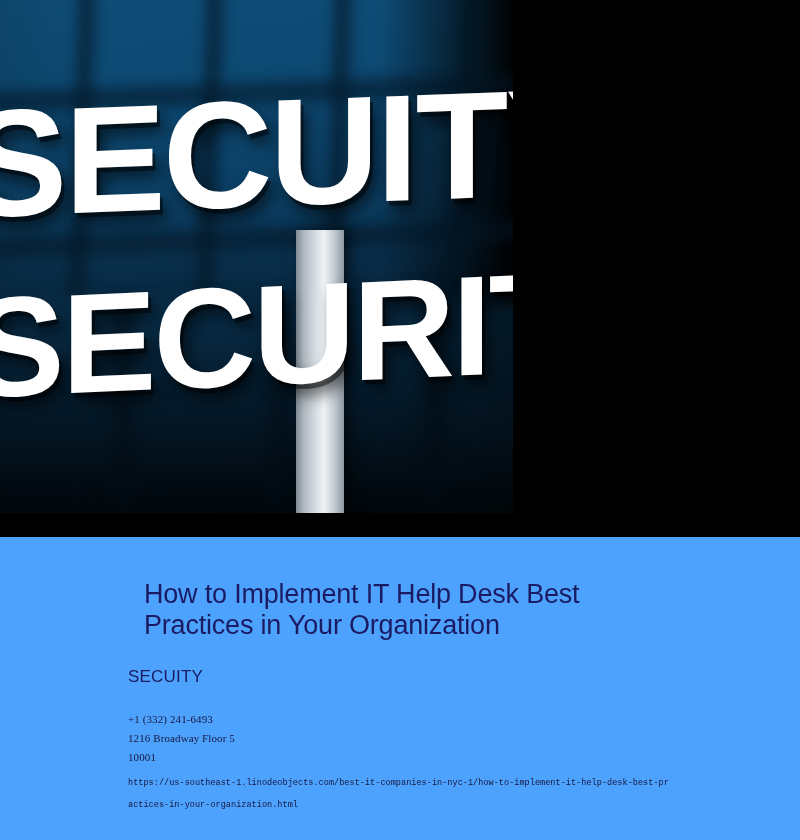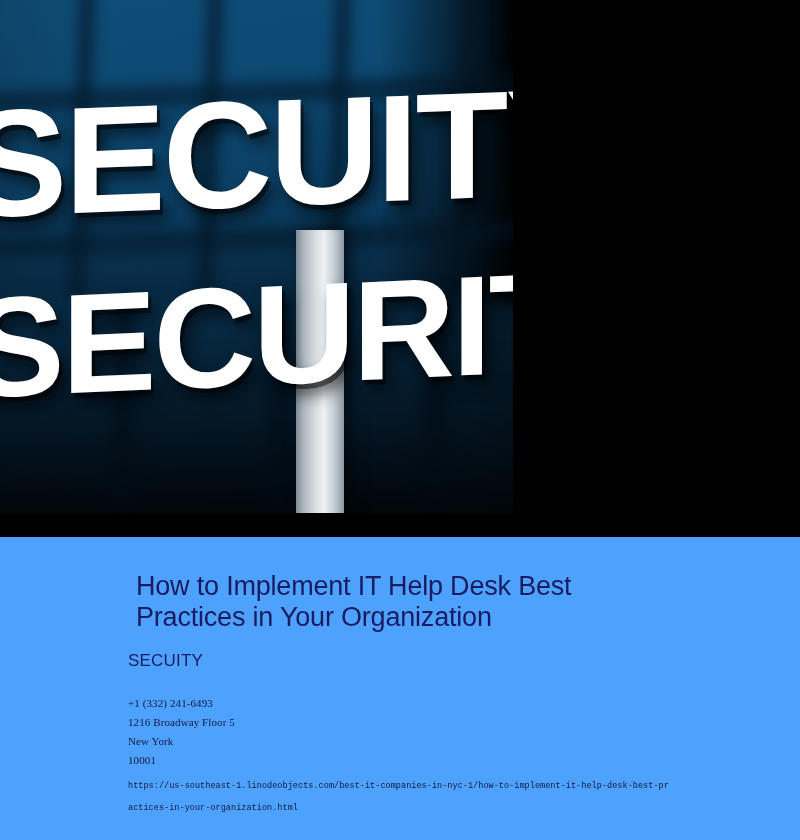--- a/index.html
+++ b/index.html
@@ -165,21 +165,21 @@
     height: 303px;
     background: #4da2fd;
   }
   .info-inner {
     position: absolute;
     left: 128px;
     top: 0;
     width: 560px;
   }
   .doc-title {
-    margin: 8px;
+    margin: 16px;
     padding-top: 26px;
     color: #1b1b63;
     font-family: "Liberation Sans", sans-serif;
     font-size: 27px;
     line-height: 31px;
     font-weight: normal;
     letter-spacing: -0.2px;
   }
   .brand-name {
     margin: 0;
@@ -235,21 +235,20 @@
   <div class="info-panel">
     <div class="info-inner">
 
       <h1 class="doc-title">How to Implement IT Help Desk Best Practices in Your Organization</h1>
 
       <div class="brand-name">SECUITY</div>
 
       <div class="contact-block">
         <div class="contact-line">+1 (332) 241-6493</div>
         <div class="contact-line">1216 Broadway Floor 5</div>
-        <div class="contact-line">New York</div>
         <div class="contact-line">10001</div>
         <span class="source-url">https://us-southeast-1.linodeobjects.com/best-it-companies-in-nyc-1/how-to-implement-it-help-desk-best-practices-in-your-organization.html</span>
       </div>
 
     </div>
   </div>
 
 </div>
 
 </body></html>

